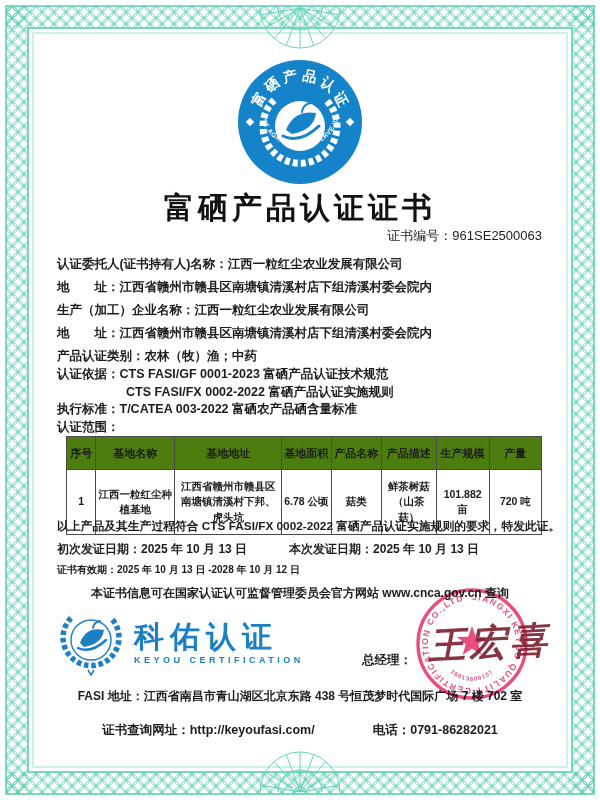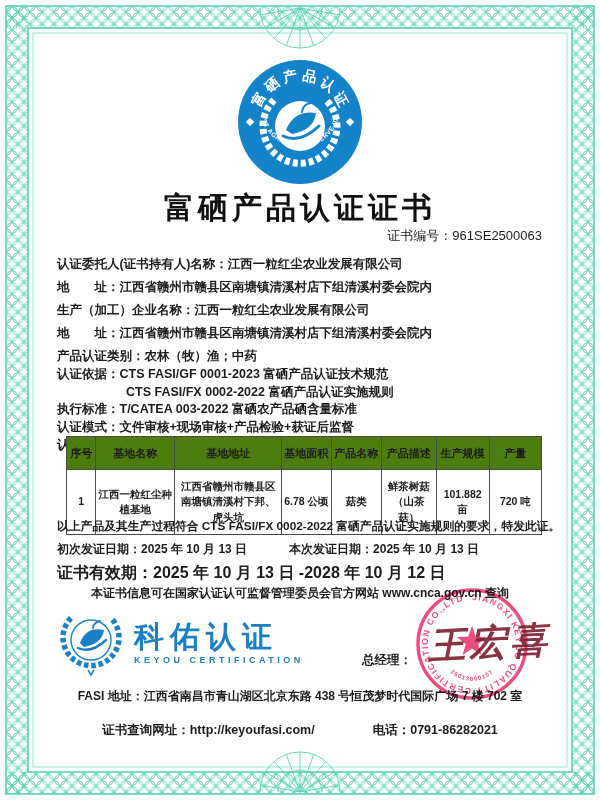--- a/index.html
+++ b/index.html
@@ -21,21 +21,21 @@
   .f-cont{height:17px;padding-left:69px;white-space:nowrap;}
 
   table.scope{position:absolute;left:66px;top:436px;width:476px;border-collapse:collapse;
               table-layout:fixed;font-weight:bold;}
   table.scope th{font-size:11px;height:30px;border:1px solid #4a4a4a;padding:1px;background:#4d7c0f;font-weight:bold;}
   table.scope td{font-size:10.5px;height:62px;border:1px solid #4a4a4a;padding:1px 2px;text-align:center;vertical-align:middle;line-height:1.45;}
 
   .statement{left:57px;top:519px;width:500px;font-size:11.8px;font-weight:bold;white-space:nowrap;}
   .dates1{left:57px;top:541px;font-size:12px;font-weight:bold;white-space:nowrap;}
   .dates1 .gap{display:inline-block;width:42px;}
-  .dates2{left:57px;top:563px;font-size:16px;font-weight:bold;}
+  .dates2{left:57px;top:563px;font-size:10px;font-weight:bold;}
   .notice{left:0;top:585px;width:600px;text-align:center;font-size:12px;font-weight:bold;}
 
   .keyou{left:58px;top:608px;display:flex;align-items:center;}
   .keyou-txt{margin-left:10px;}
   .keyou-cn{font-size:30px;font-weight:bold;color:#1b7fc4;letter-spacing:6px;line-height:1.05;}
   .keyou-en{font-size:9px;font-weight:bold;color:#1b7fc4;letter-spacing:3.5px;margin-top:3px;}
 
   .issuer{left:362px;top:613px;width:200px;font-size:12.5px;font-weight:bold;}
   .gm{left:362px;top:652px;font-size:12.5px;font-weight:bold;}
   .signature{left:428px;top:618px;width:140px;font-size:37px;color:#7d2433;
@@ -150,24 +150,20 @@
       <div class="f-line tight">
         <span>认证依据：</span>
           <span>CTS FASI/GF 0001-2023 富硒产品认证技术规范</span>
       </div>
       <div class="f-cont">
         <span>CTS FASI/FX 0002-2022 富硒产品认证实施规则</span>
       </div>
       <div class="f-line tight">
         <span>执行标准：</span>
           <span>T/CATEA 003-2022 富硒农产品硒含量标准</span>
-      </div>
-      <div class="f-line tight">
-        <span>认证模式：</span>
-          <span>文件审核+现场审核+产品检验+获证后监督</span>
       </div>
       <div class="f-line tight">
         <span>认证范围：</span>
       </div>
     </div>
 
     <table class="scope">
       <colgroup>
         <col style="width:6.2%">
           <col style="width:16.6%">

